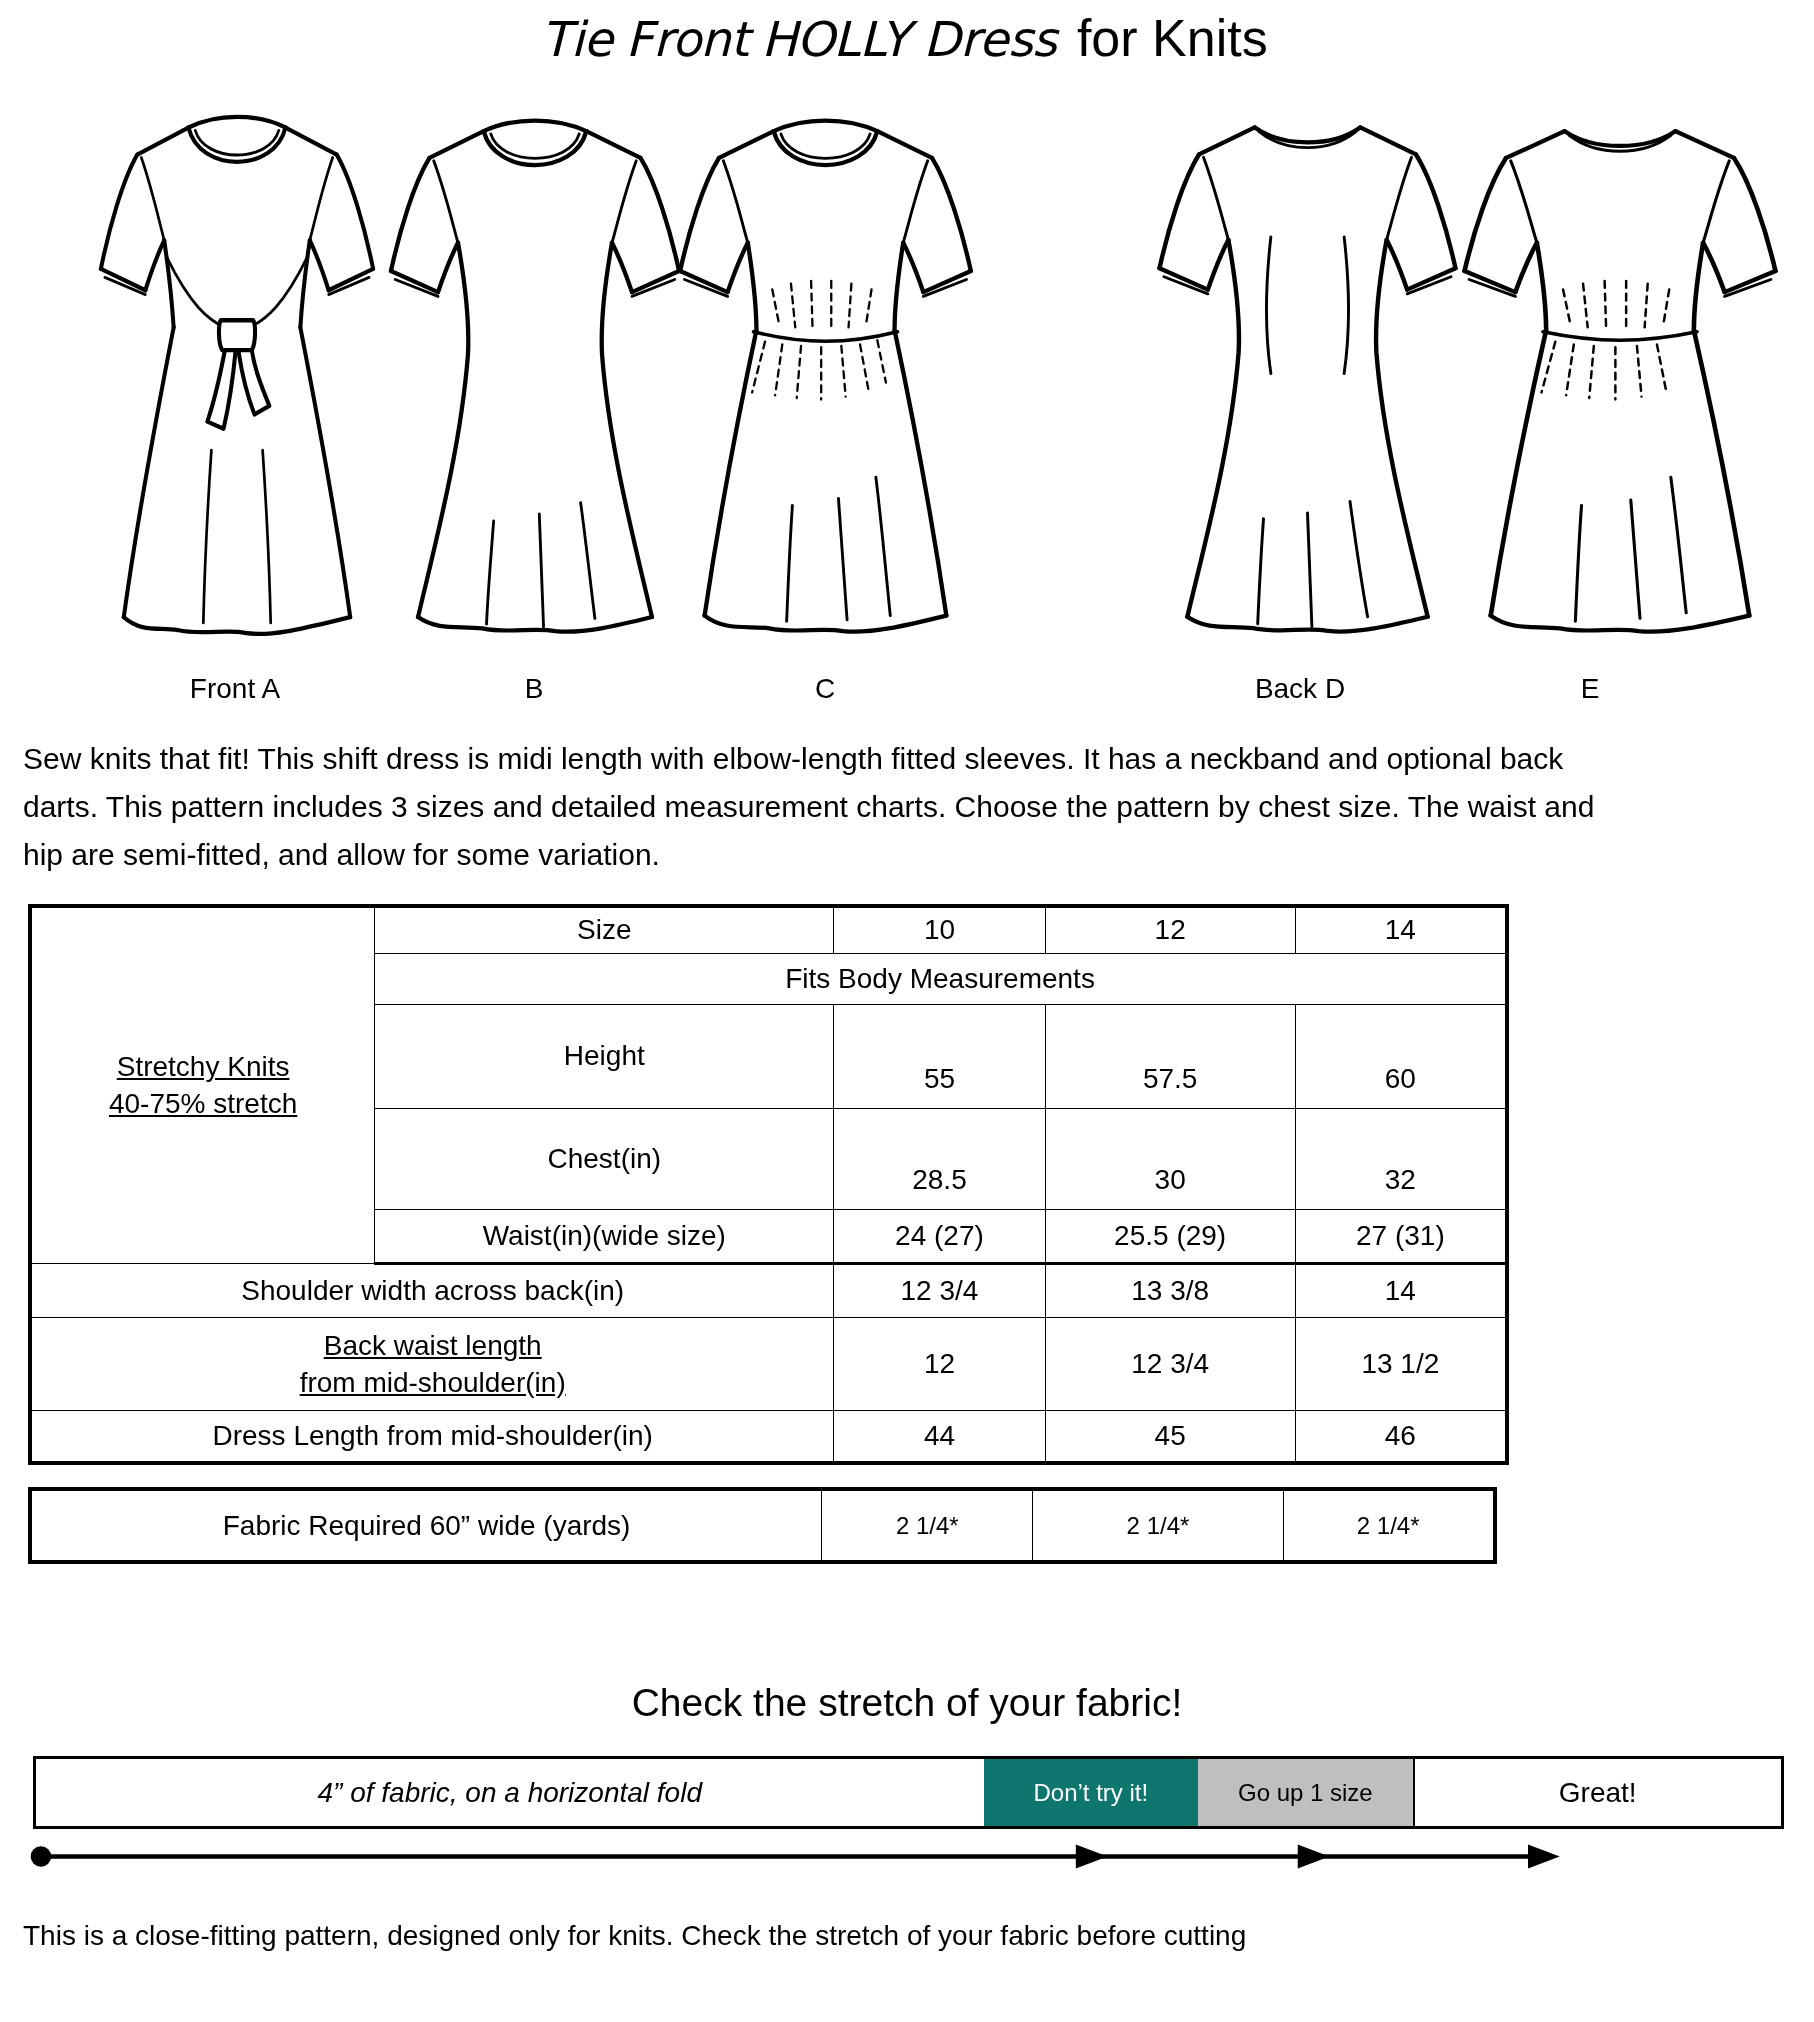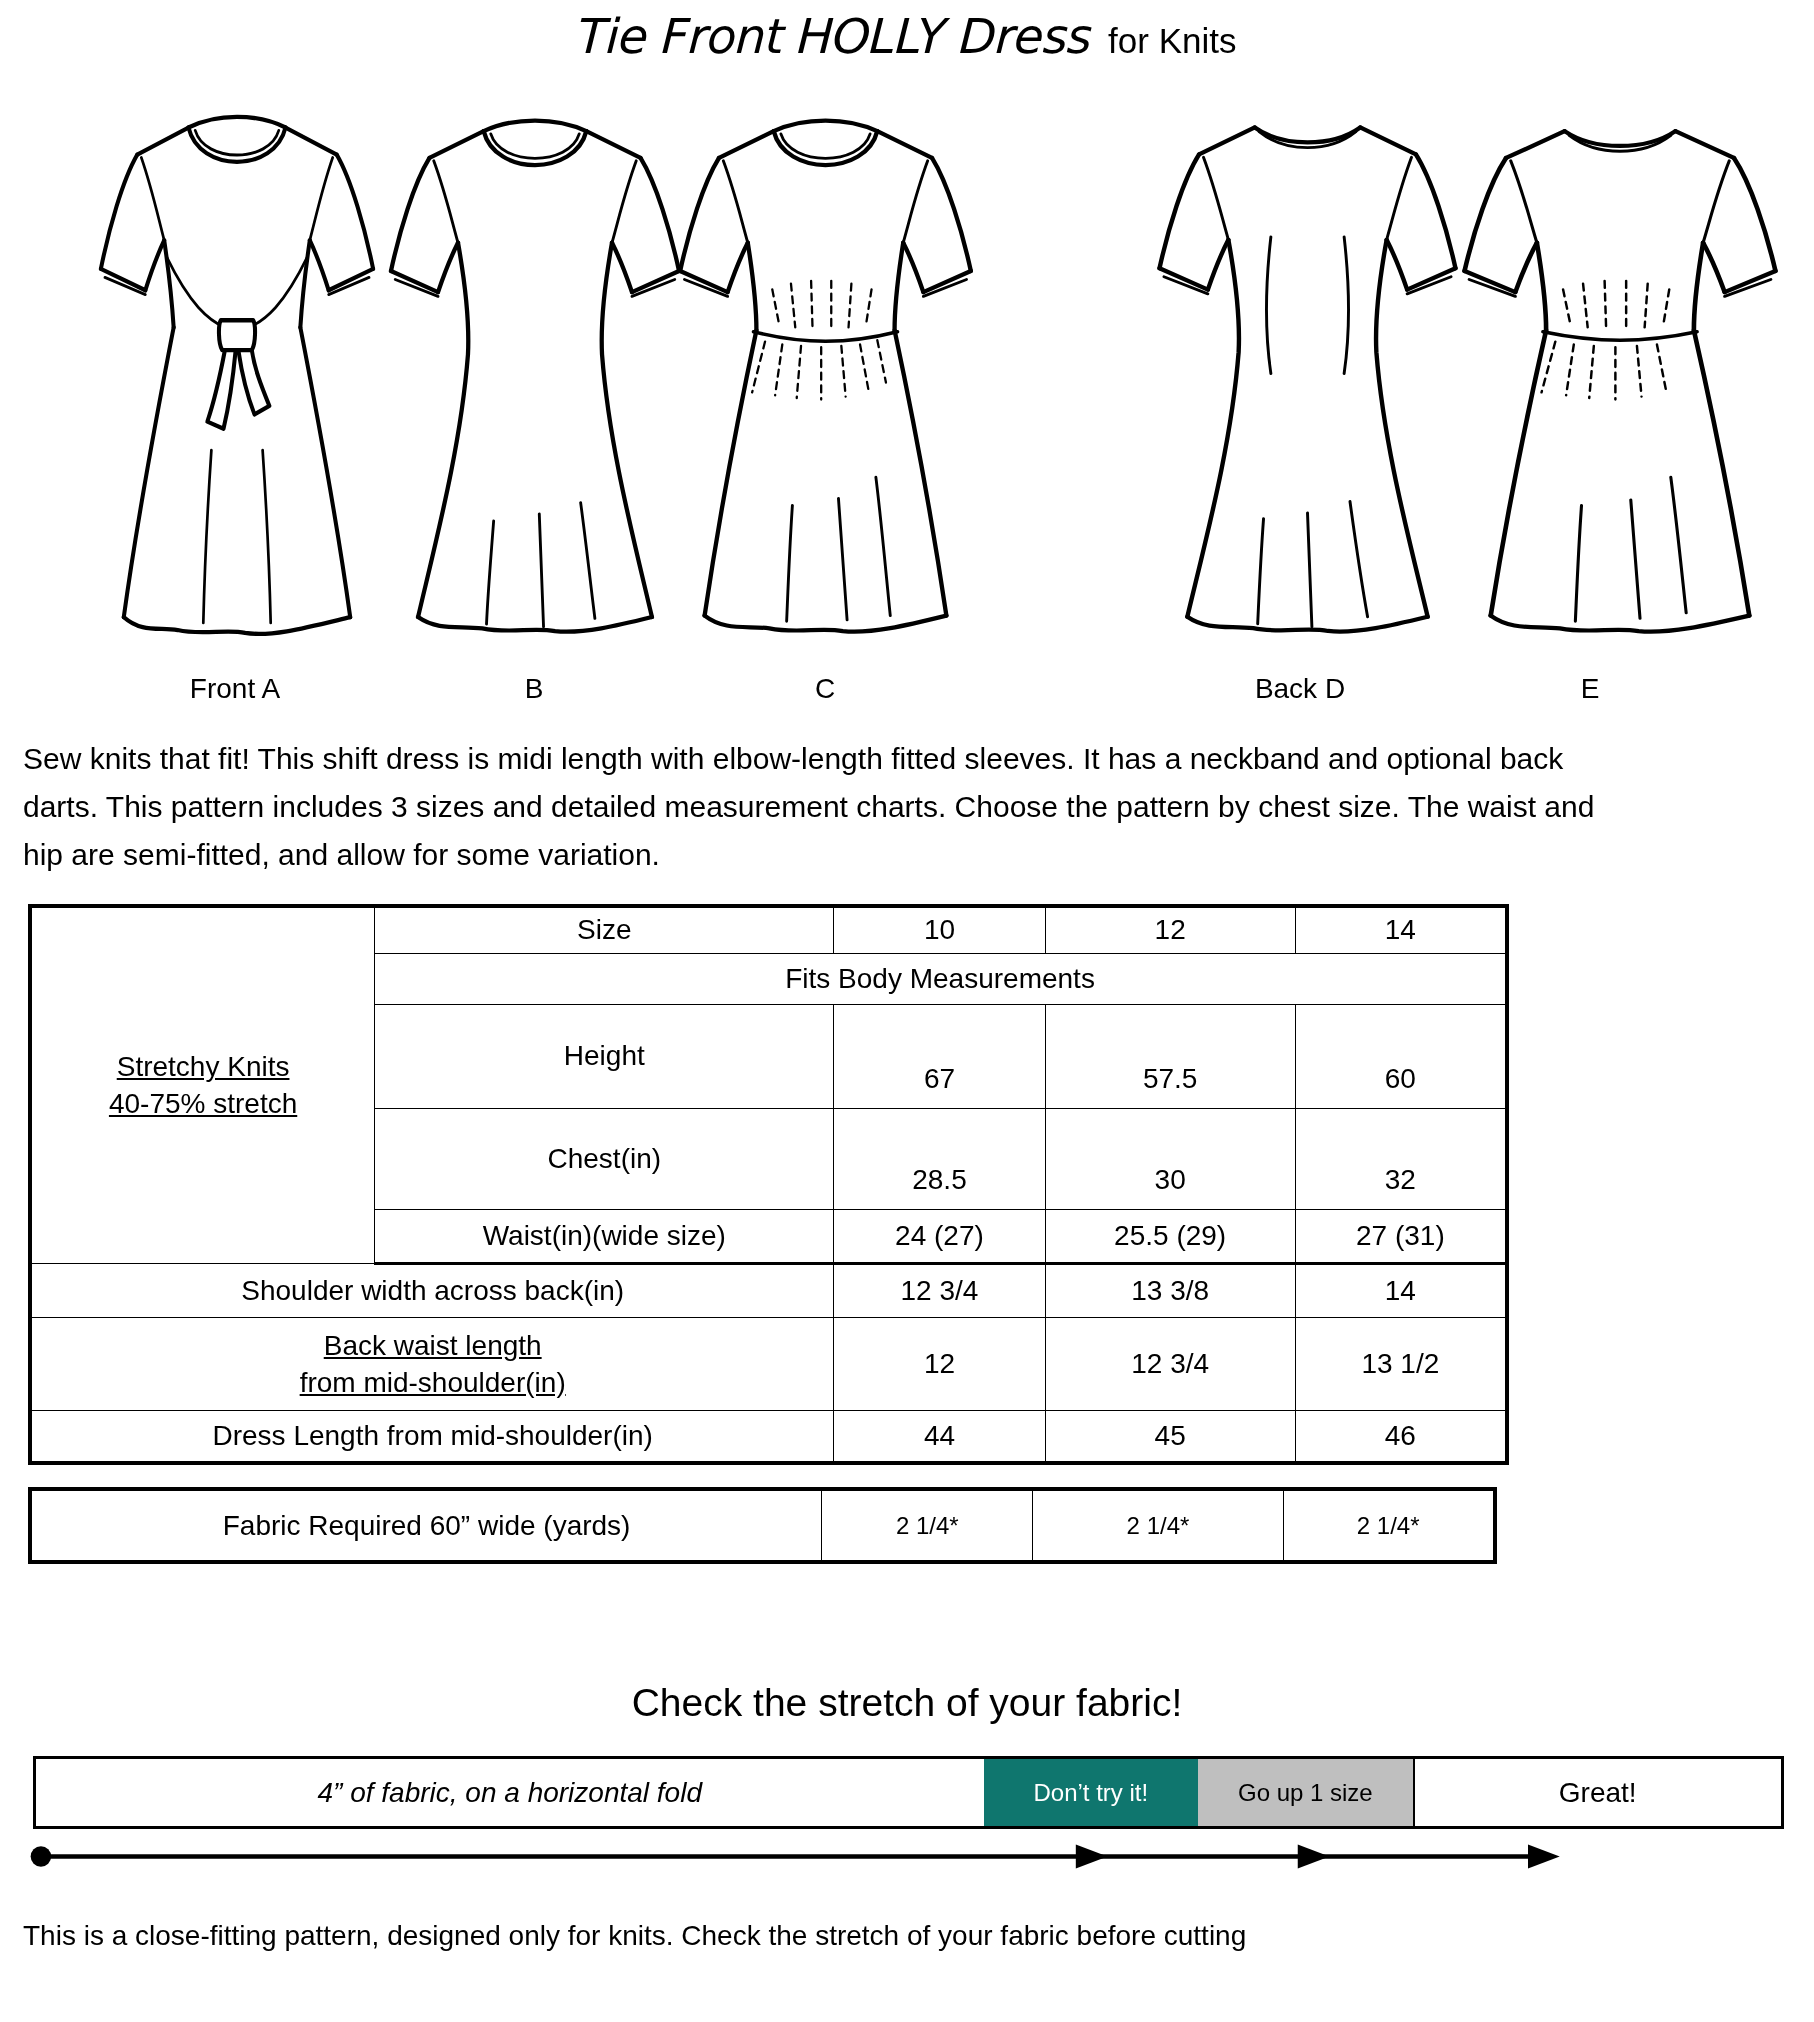--- a/index.html
+++ b/index.html
@@ -3,21 +3,21 @@
 <meta charset="utf-8">
 <style>
   html,body{margin:0;padding:0;}
   .page{position:relative;width:1814px;height:2022px;background:#ffffff;color:#000;
         font-family:"Liberation Sans", sans-serif;overflow:hidden;}
 
   
   .title{position:absolute;top:7.5px;left:0;width:100%;text-align:center;white-space:nowrap;}
   .title .script{font-family:"DejaVu Sans", sans-serif;font-style:italic;font-size:48px;
                  letter-spacing:-0.9px;transform:skewX(-3deg);display:inline-block;}
-  .title .reg{font-size:35px;margin-left:13px;}
+  .title .reg{font-size:52px;margin-left:13px;}
 
   
   .fig{position:absolute;}
   .fig svg{display:block;width:100%;height:100%;}
   .fig-label{position:absolute;top:673px;transform:translateX(-50%);font-size:28px;white-space:nowrap;}
 
   
   .desc{position:absolute;left:23px;top:735px;width:1771px;font-size:30px;line-height:48px;}
 
   
@@ -263,21 +263,21 @@
         <td class="c1">Size</td>
         <td class="c2">10</td>
         <td class="c3">12</td>
         <td class="c4">14</td>
       </tr>
       <tr class="h55">
         <td colspan="4">Fits Body Measurements</td>
       </tr>
       <tr class="h112">
         <td>Height</td>
-        <td class="low">67</td>
+        <td class="low">55</td>
         <td class="low">57.5</td>
         <td class="low">60</td>
       </tr>
       <tr class="h108">
         <td>Chest(in)</td>
         <td class="low">28.5</td>
         <td class="low">30</td>
         <td class="low">32</td>
       </tr>
       <tr class="h58 thickb">

